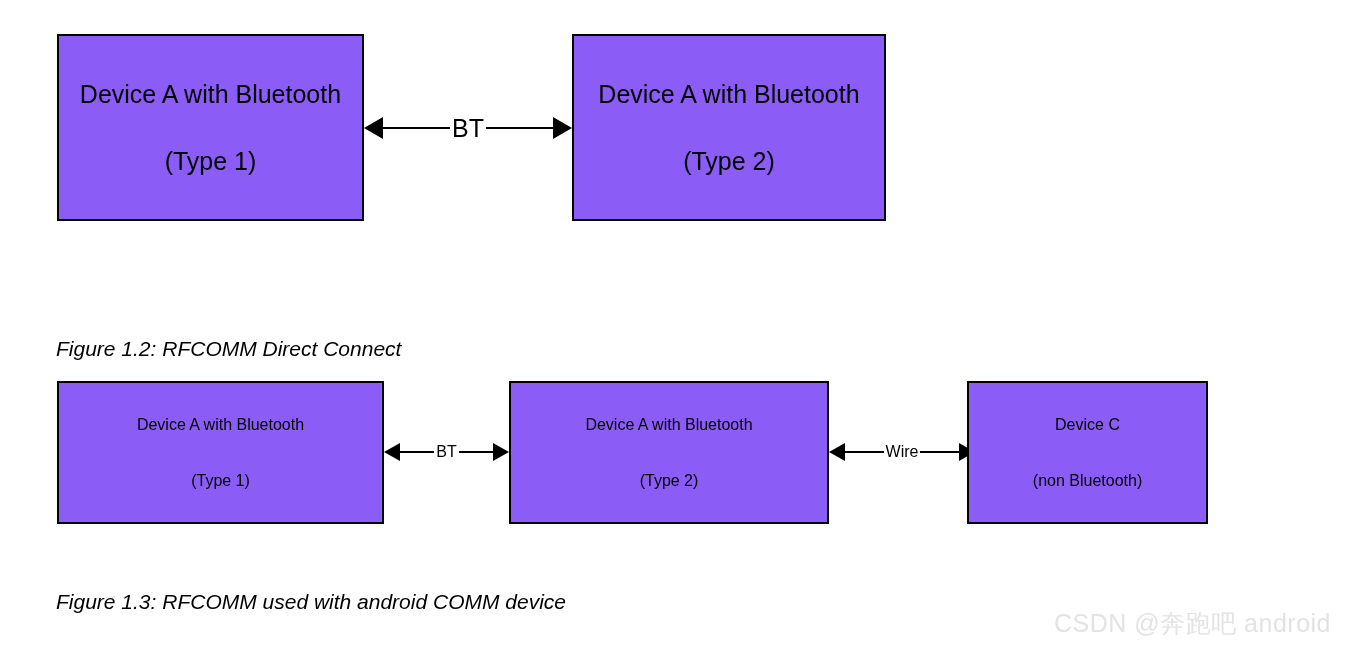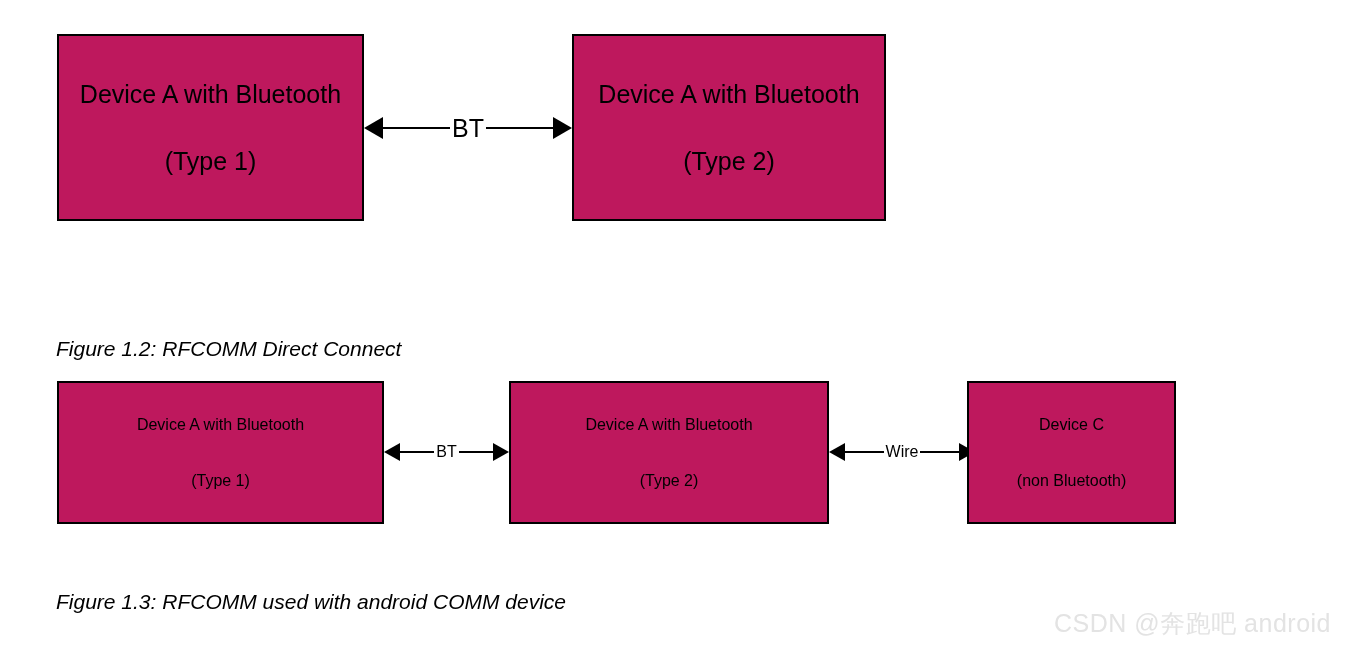--- a/index.html
+++ b/index.html
@@ -19,21 +19,21 @@
   .canvas {
     position: absolute;
     inset: 0;
   }
 
   
   .node {
     position: absolute;
     box-sizing: border-box;
     border: 2px solid #000000;
-    background: #be185d;
+    background: #8b5cf6;
     display: flex;
     align-items: center;
     justify-content: center;
   }
   .node-label {
     text-align: center;
     line-height: 1.22;
     white-space: nowrap;
     color: #000000;
   }
@@ -158,21 +158,21 @@
     </div>
 
     <div class="connector" style="left:829px; top:440px; width:146px; height:24px;">
       <span class="arrow-head left"></span>
       <span class="arrow-line"></span>
       <span class="arrow-label">Wire</span>
       <span class="arrow-line"></span>
       <span class="arrow-head right"></span>
     </div>
 
-    <div class="node" style="left:967px; top:381px; width:209px; height:143px;">
+    <div class="node" style="left:967px; top:381px; width:241px; height:143px;">
       <div class="node-label">
         <span>Device C</span>
         <span class="l2">(non Bluetooth)</span>
       </div>
     </div>
 
     <div class="caption" style="left:56px; top:590px;">Figure 1.3: RFCOMM used with android COMM device</div>
   </div>
 
   <div class="watermark">CSDN @奔跑吧 android</div>

